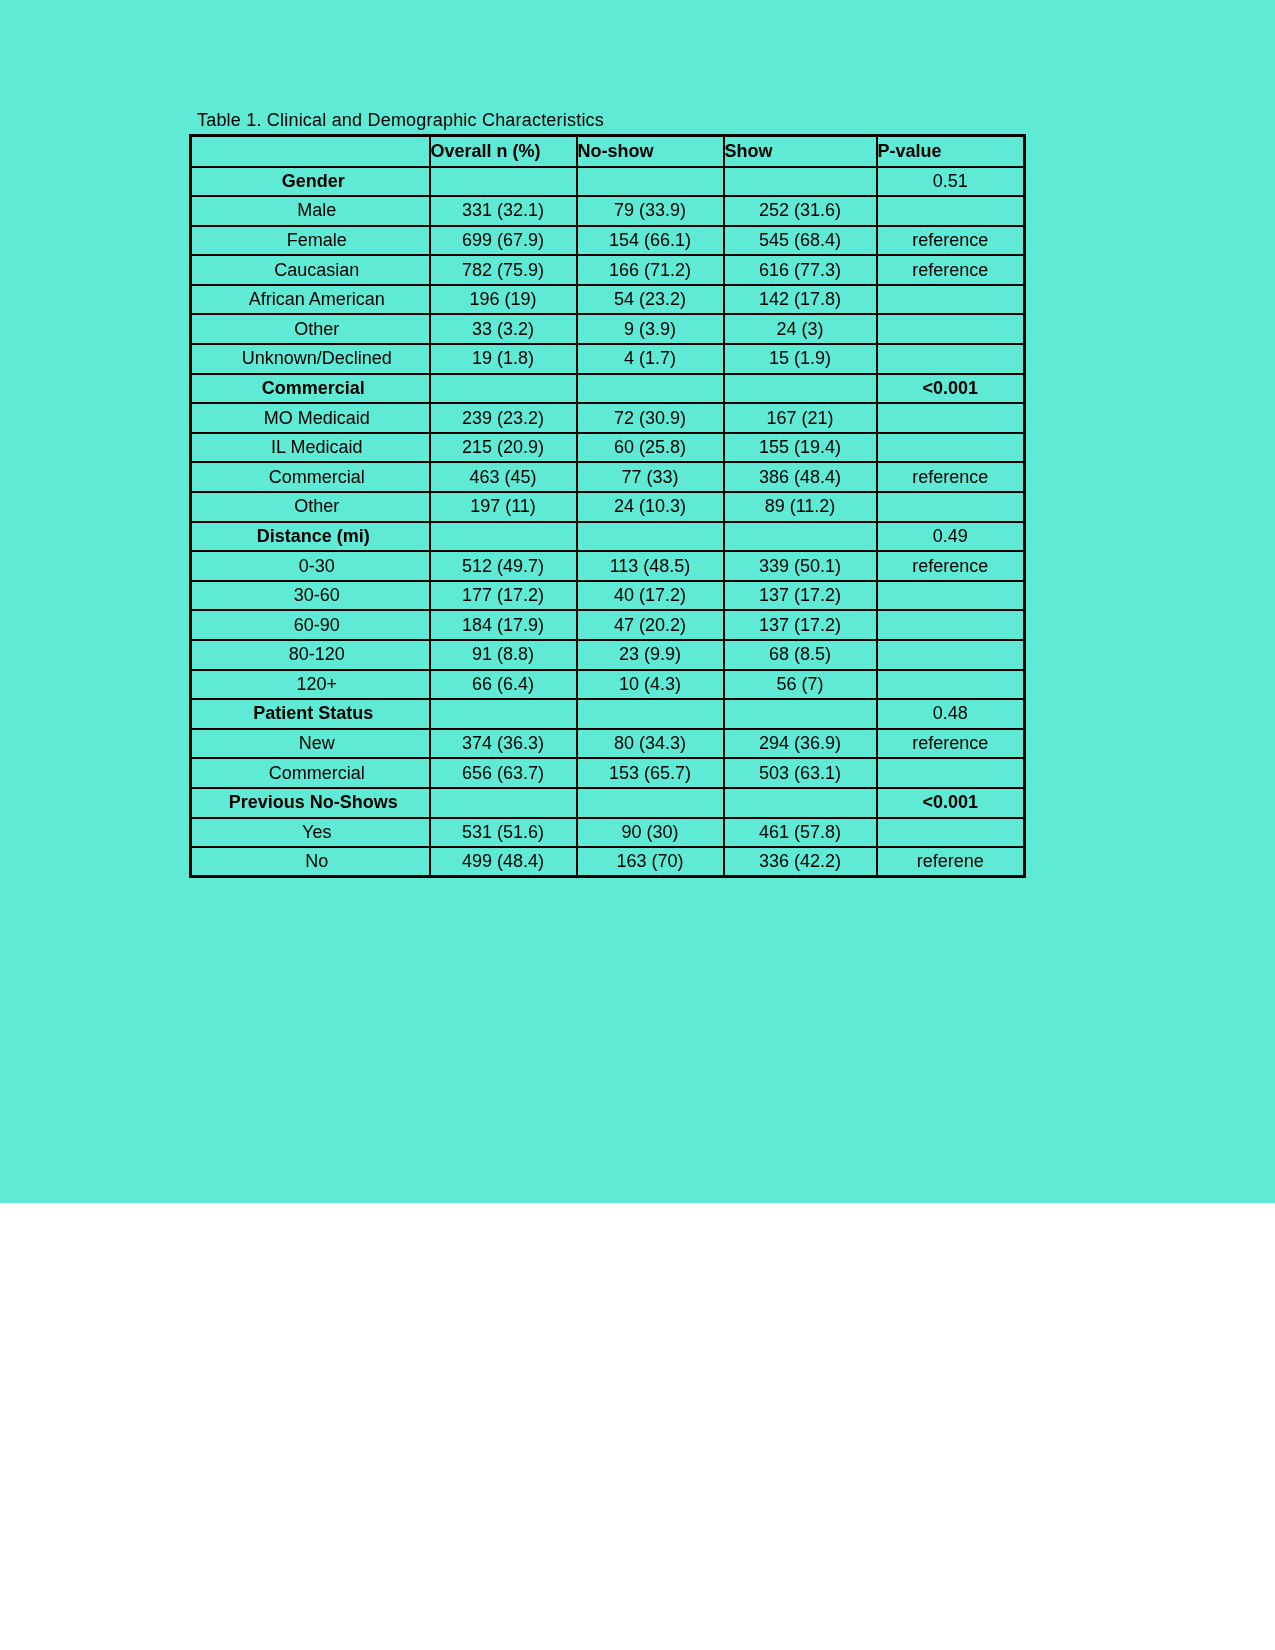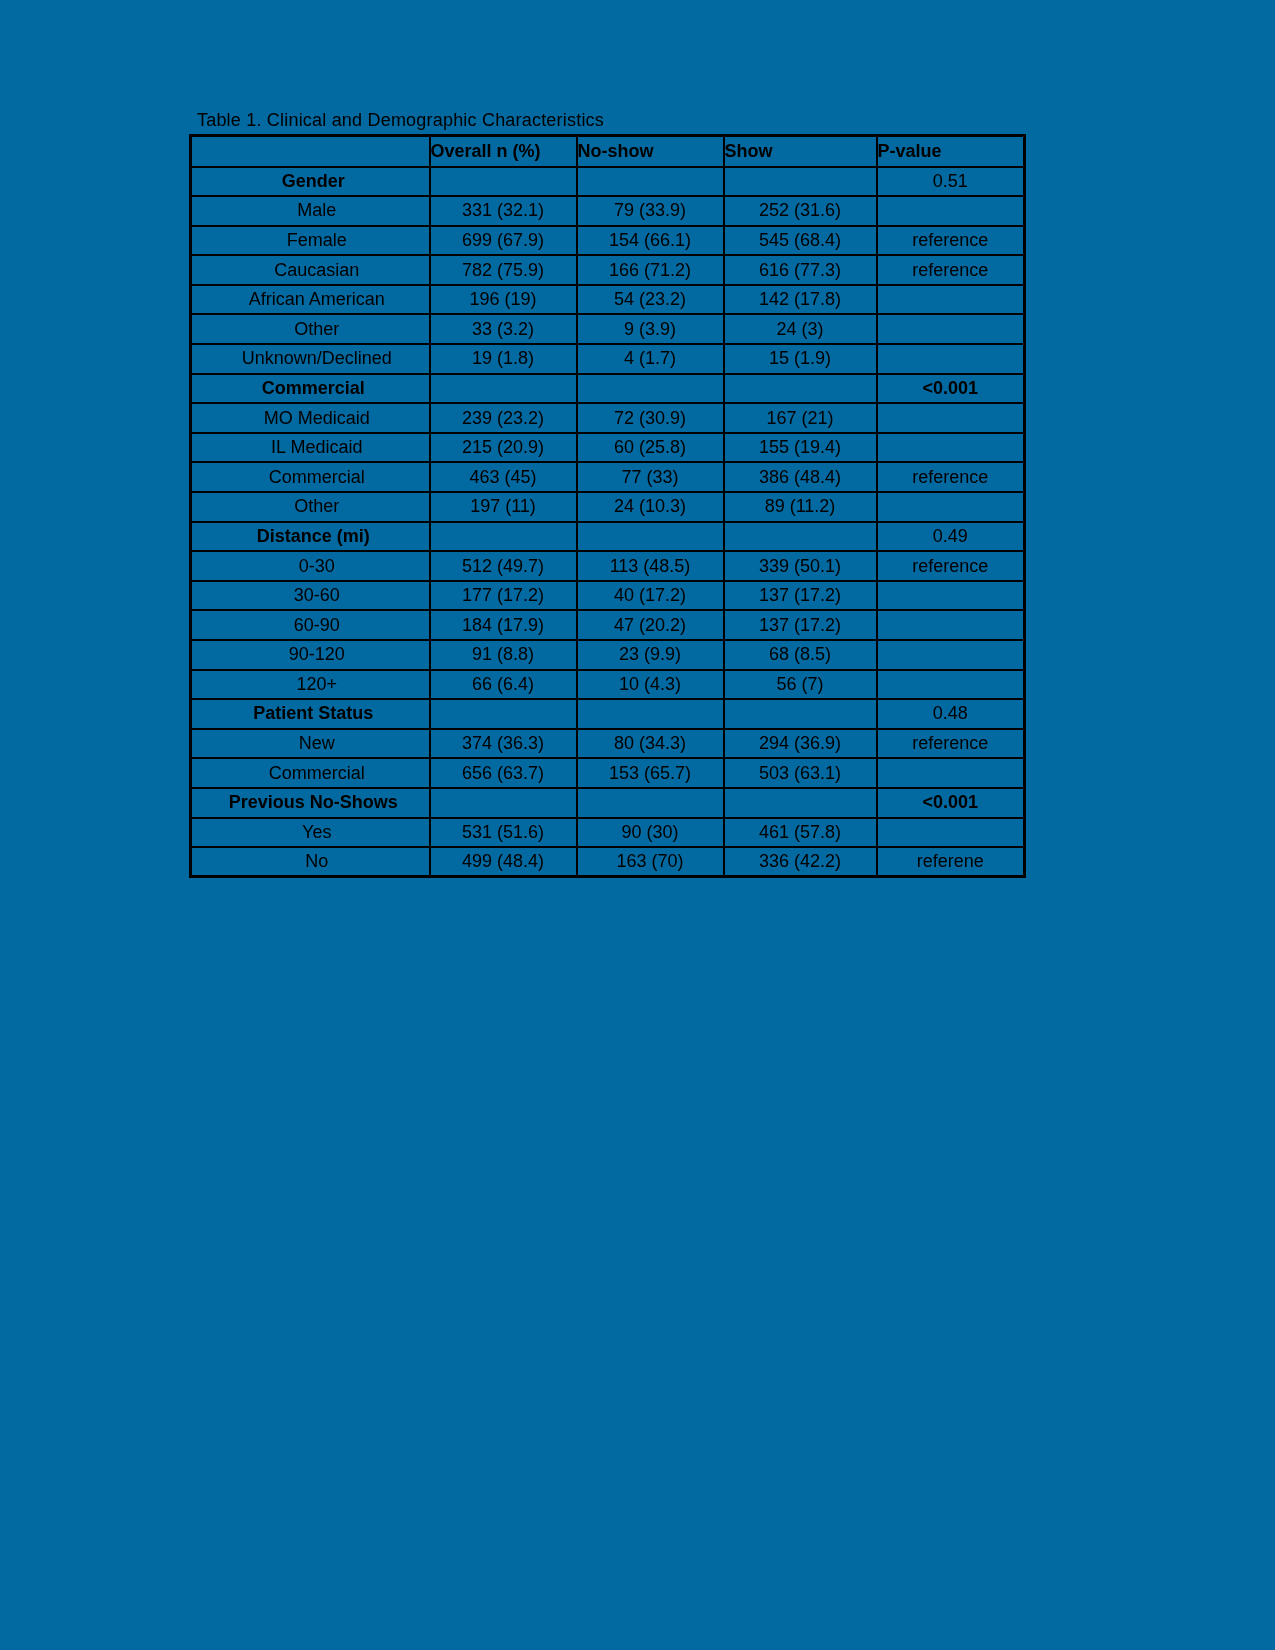--- a/index.html
+++ b/index.html
@@ -5,22 +5,22 @@
   * { margin: 0; padding: 0; box-sizing: border-box; }
   html, body {
     width: 1275px;
     background: #ffffff;
     font-family: "Liberation Sans", sans-serif;
     color: #000000;
   }
   .page {
     position: relative;
     width: 1275px;
-    height: 1650px;
-    background: #0369a1;
+    height: 1203px;
+    background: #5eead4;
     overflow: hidden;
   }
   .doc-block {
     position: absolute;
     left: 189px;
     top: 110px;
     width: 836px;
   }
   .doc-title {
     font-size: 18px;
@@ -196,21 +196,21 @@
             <td class="num-cell"></td>
           </tr>
           <tr>
             <td class="label-cell label-item">60-90</td>
             <td class="num-cell">184 (17.9)</td>
             <td class="num-cell">47 (20.2)</td>
             <td class="num-cell">137 (17.2)</td>
             <td class="num-cell"></td>
           </tr>
           <tr>
-            <td class="label-cell label-item">90-120</td>
+            <td class="label-cell label-item">80-120</td>
             <td class="num-cell">91 (8.8)</td>
             <td class="num-cell">23 (9.9)</td>
             <td class="num-cell">68 (8.5)</td>
             <td class="num-cell"></td>
           </tr>
           <tr>
             <td class="label-cell label-item">120+</td>
             <td class="num-cell">66 (6.4)</td>
             <td class="num-cell">10 (4.3)</td>
             <td class="num-cell">56 (7)</td>

